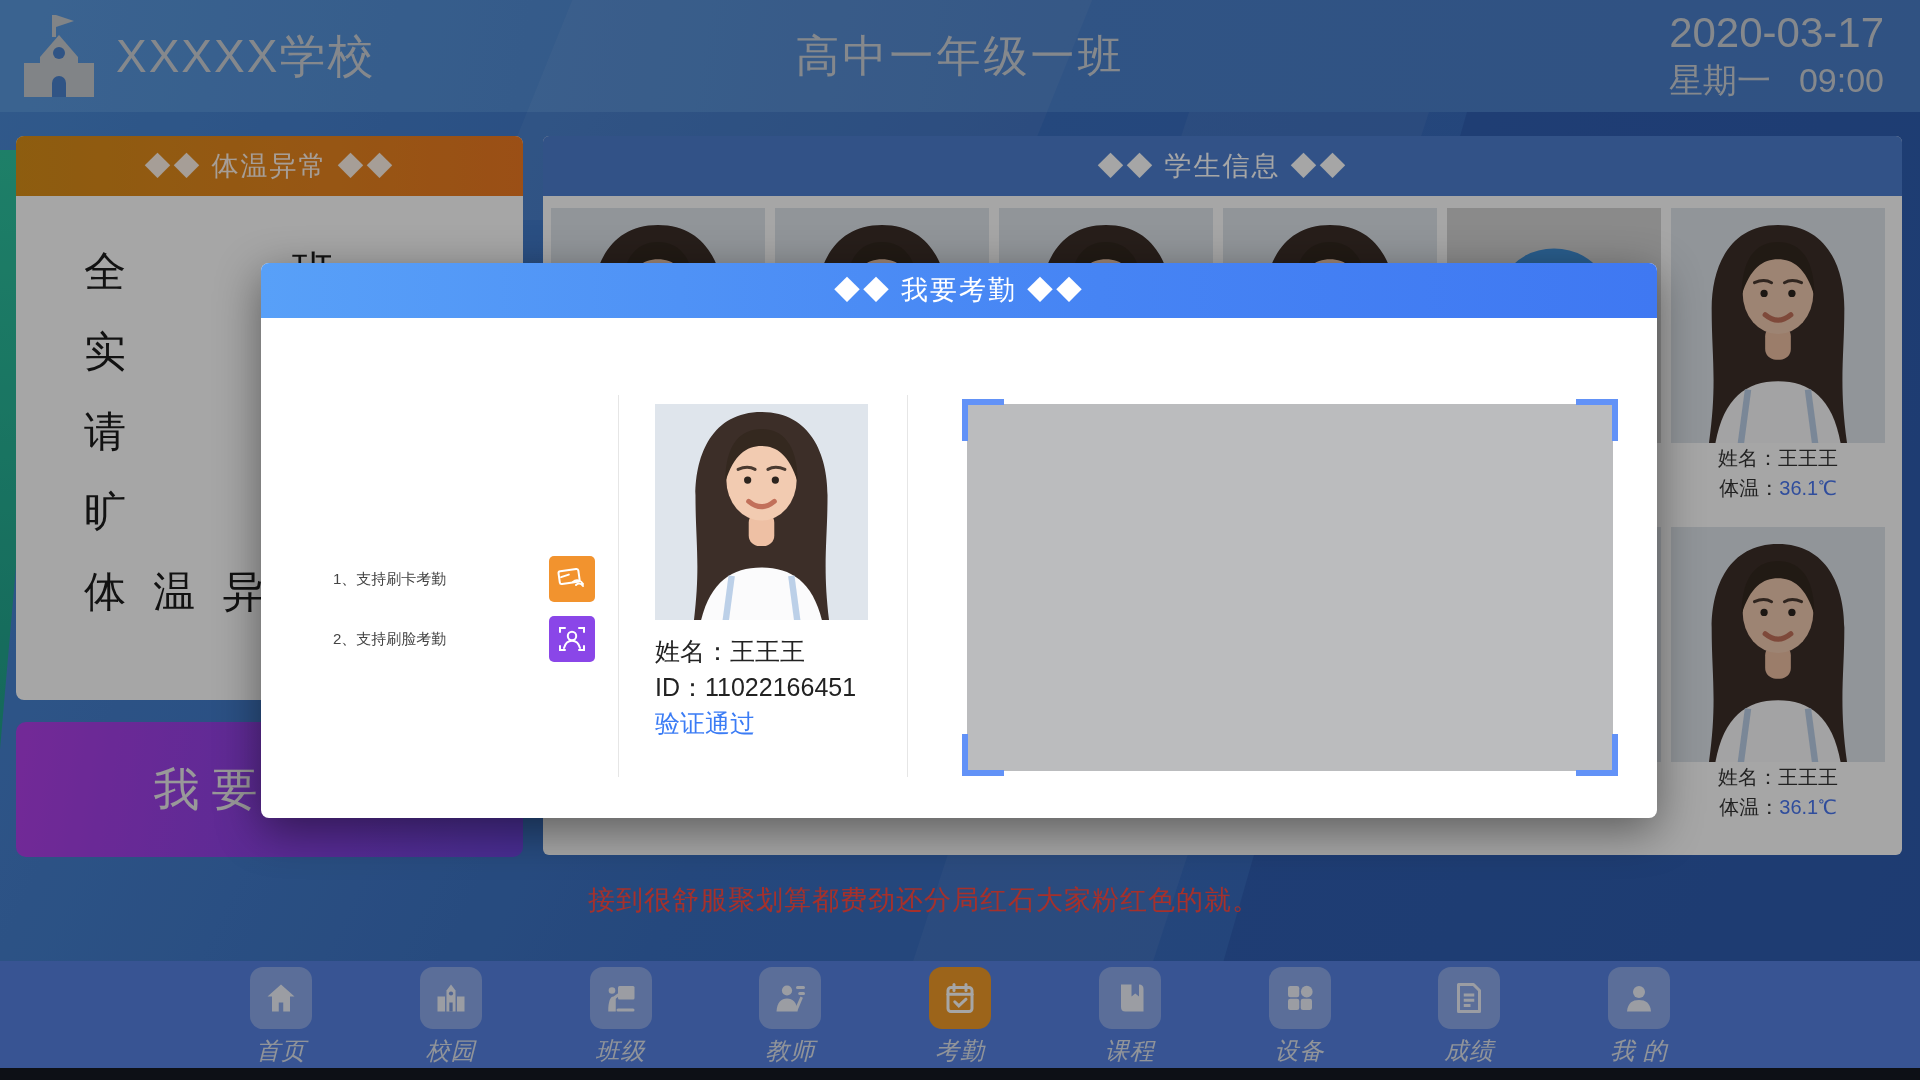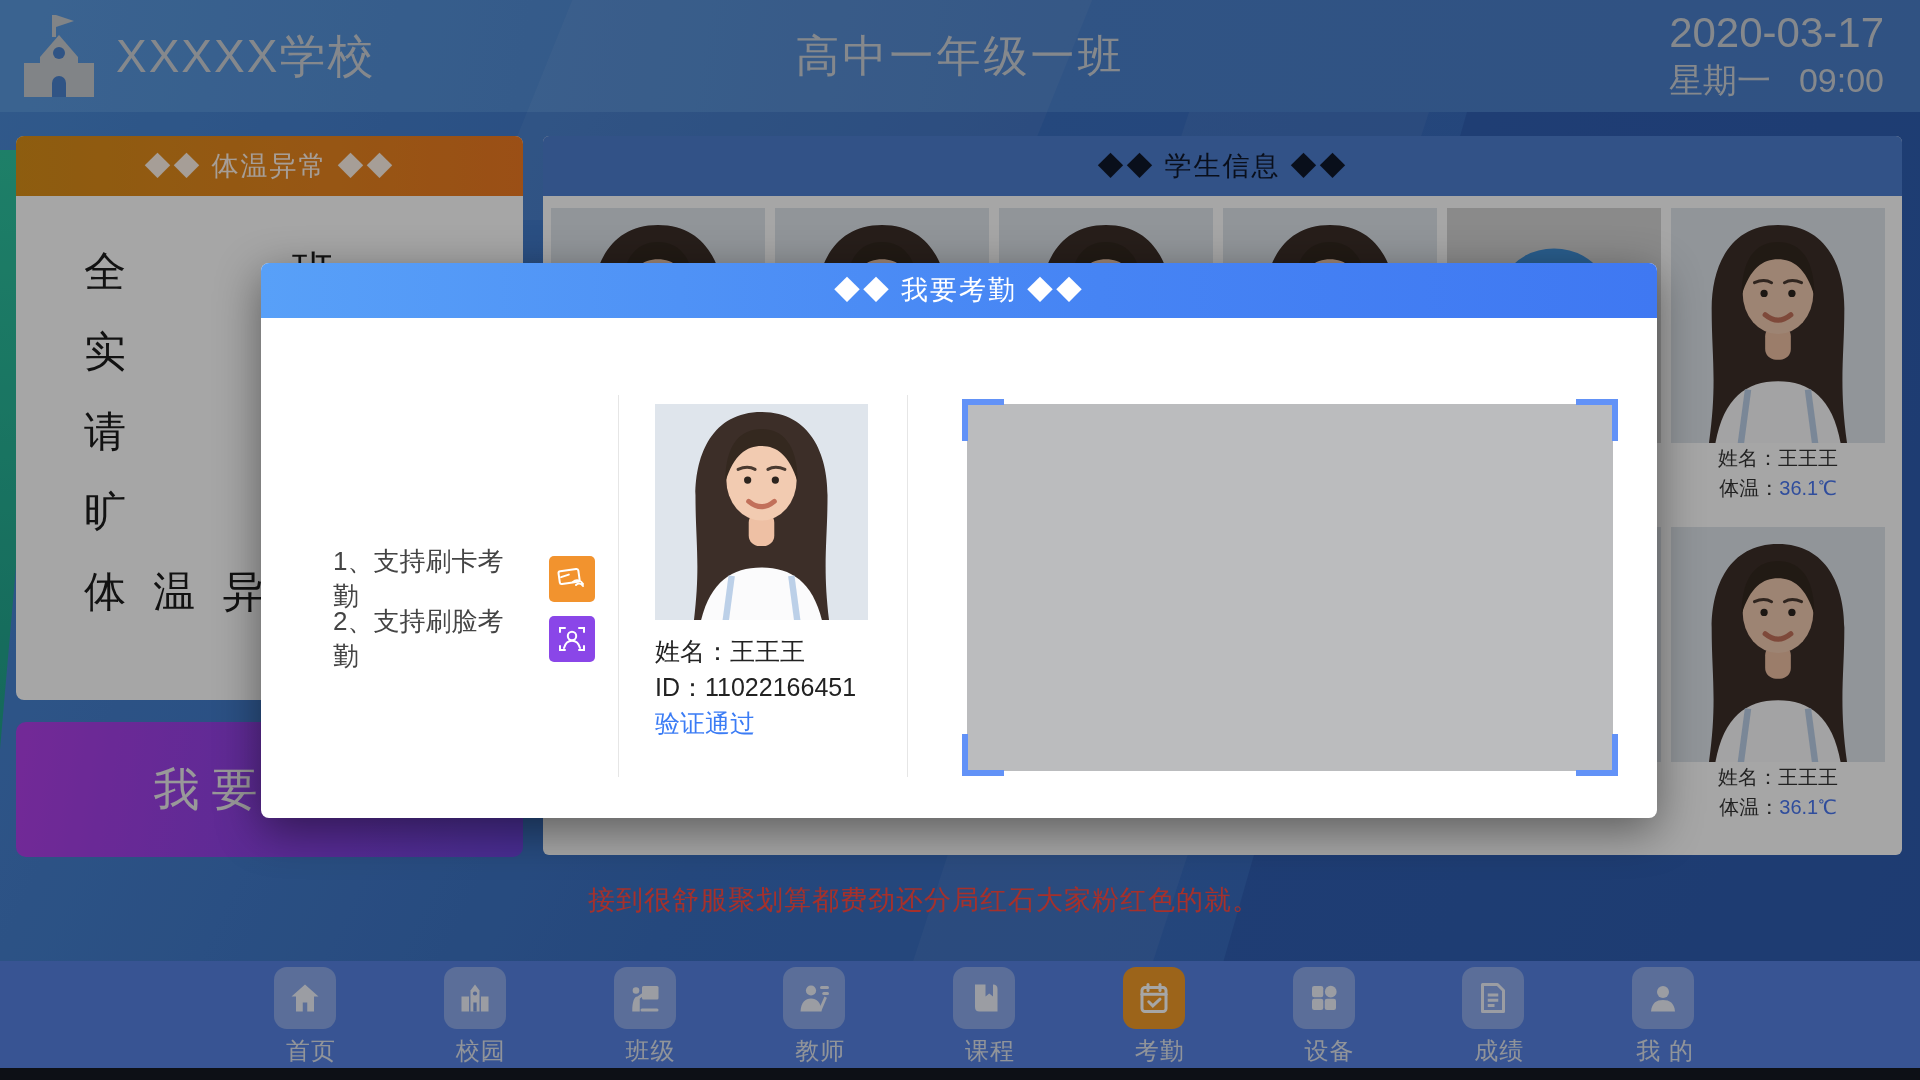--- a/index.html
+++ b/index.html
@@ -46,21 +46,21 @@
   
   .attend-btn { position:absolute; left:16px; top:722px; width:507px; height:135px;
     border-radius:10px; background:linear-gradient(100deg,#b13fe8 0%, #8a42e4 55%, #6f46e0 100%);
     color:#ececec; font-size:46px; letter-spacing:12px;
     display:flex; align-items:center; justify-content:center; border:none; cursor:pointer; }
 
   
   .stu-panel { position:absolute; left:543px; top:136px; width:1359px; height:719px;
     border-radius:6px; overflow:hidden; background:#ffffff; }
   .stu-head { height:60px; line-height:60px; text-align:center; background:#4d7ecf;
-    color:#0f172a; font-size:27px; letter-spacing:2px; }
+    color:#ffffff; font-size:27px; letter-spacing:2px; }
   .stu-grid { padding:12px 8px 0 8px; display:grid;
     grid-template-columns:repeat(6, 214px); column-gap:10px; row-gap:24px; }
   .stu-card { width:214px; }
   .stu-photo { width:214px; height:235px; background:#dfe5ec; overflow:hidden; }
   .stu-photo svg { width:100%; height:100%; display:block; }
   .stu-name, .stu-temp { text-align:center; font-size:20px; color:#333; line-height:30px; }
   .stu-temp .temp-val { color:#4a77f0; }
 
   
   .dim-overlay { position:absolute; inset:0; background:rgba(0,0,0,0.35); z-index:50; }
@@ -70,21 +70,21 @@
     background:#ffffff; border-radius:8px; z-index:100;
     box-shadow:0 12px 45px rgba(0,0,0,0.45); }
   .modal-head { height:55px; line-height:55px; border-radius:8px 8px 0 0; text-align:center;
     background:linear-gradient(90deg,#58a0f8 0%, #4684f4 60%, #3f78f2 100%);
     color:#ffffff; font-size:27px; letter-spacing:2px; }
   .modal-intro { position:absolute; left:62px; top:125px; width:306px;
     font-size:21px; line-height:40px; letter-spacing:0.5px; color:#3d3d3d;
     text-indent:2em; word-break:break-all; }
   .modal-items { position:absolute; left:72px; top:292px; }
   .modal-item { display:flex; align-items:center; margin-bottom:12px; height:48px; }
-  .modal-item .it-label { font-size:26px; color:#444; margin-right:20px; width:196px; }
+  .modal-item .it-label { font-size:15px; color:#444; margin-right:20px; width:196px; }
   .mi-icon { width:46px; height:46px; border-radius:5px; display:flex;
     align-items:center; justify-content:center; }
   .mi-icon svg { width:30px; height:30px; }
   .mi-card { background:#f2932e; }
   .mi-face { background:#8a46e8; }
   .v-div { position:absolute; top:132px; width:1px; height:382px; background:#e6e6e6; }
   .v-div.d1 { left:357px; }
   .v-div.d2 { left:646px; }
   .modal-photo { position:absolute; left:394px; top:141px; width:213px; height:216px;
     background:#dfe5ec; overflow:hidden; }
@@ -101,21 +101,21 @@
   .cc-br { right:-5px; bottom:-5px; border-right:6px solid #6292f7; border-bottom:6px solid #6292f7; }
 
   
   .marquee { position:absolute; left:588px; top:882px; font-size:27px; color:#ff4b42;
     letter-spacing:1px; z-index:10; }
 
   
   .navbar { position:absolute; left:0; top:961px; width:1920px; height:107px;
     background:#5782e2; display:flex; justify-content:space-between;
     padding:6px 226px 0 226px; z-index:10; }
-  .nav-item { display:flex; flex-direction:column; align-items:flex-end; cursor:pointer; width:110px; }
+  .nav-item { display:flex; flex-direction:column; align-items:center; cursor:pointer; width:110px;font-style:italic; }
   .nav-tile { width:62px; height:62px; border-radius:13px; background:rgba(255,255,255,0.32);
     display:flex; align-items:center; justify-content:center; }
   .nav-item.active .nav-tile { background:#f09a28; }
   .nav-tile svg { width:36px; height:36px; }
   .nav-label { margin-top:6px; font-size:24px; color:#dfe4ec; letter-spacing:1px; }
   .bottom-strip { position:absolute; left:0; top:1068px; width:1920px; height:12px;
     background:#141923; z-index:11; }
 </style>
 </head>
 <body>
@@ -394,45 +394,45 @@
             <circle cx="10" cy="7" r="3.4"></circle>
             <path d="M3 21 C3.4 14.8 6.2 12.4 10 12.4 C13.8 12.4 16.6 14.8 17 21Z"></path>
             <rect x="16" y="4" width="6" height="2" rx="1"></rect>
             <rect x="17.5" y="8" width="4.5" height="2" rx="1"></rect>
             <path d="M15 20 L19 11 L20.6 11.8 L16.8 20.8Z"></path>
           </g>
         </svg>
     </span>
     <span class="nav-label">教师</span>
   </div>
-  <div class="nav-item">
-    <span class="nav-tile">
-      <svg viewBox="0 0 24 24">
-          <path d="M6 3 H13 V11 L15.5 9 L18 11 V3 Q21 3 21 6 V21 H9 Q6 21 6 18 Z M18 3 H13" fill="#eef2fa"></path>
-        </svg>
-    </span>
-    <span class="nav-label">课程</span>
-  </div>
   <div class="nav-item active">
     <span class="nav-tile">
       <svg viewBox="0 0 24 24">
           <g fill="none" stroke="#ffffff" stroke-width="2" stroke-linecap="round">
             <rect x="4" y="5" width="16" height="16" rx="2"></rect>
             <line x1="8" y1="3" x2="8" y2="7"></line>
             <line x1="16" y1="3" x2="16" y2="7"></line>
             <line x1="4" y1="9.5" x2="20" y2="9.5"></line>
             <path d="M8.5 14.5 L11.2 17.2 L16 12.8"></path>
           </g>
         </svg>
     </span>
     <span class="nav-label">考勤</span>
   </div>
   <div class="nav-item">
     <span class="nav-tile">
       <svg viewBox="0 0 24 24">
+          <path d="M6 3 H13 V11 L15.5 9 L18 11 V3 Q21 3 21 6 V21 H9 Q6 21 6 18 Z M18 3 H13" fill="#eef2fa"></path>
+        </svg>
+    </span>
+    <span class="nav-label">课程</span>
+  </div>
+  <div class="nav-item">
+    <span class="nav-tile">
+      <svg viewBox="0 0 24 24">
           <g fill="#eef2fa">
             <rect x="4" y="4" width="7.5" height="7.5" rx="1.5"></rect>
             <circle cx="16.5" cy="7.75" r="3.9"></circle>
             <rect x="4" y="12.5" width="7.5" height="7.5" rx="1.5"></rect>
             <rect x="12.5" y="12.5" width="7.5" height="7.5" rx="1.5"></rect>
           </g>
         </svg>
     </span>
     <span class="nav-label">设备</span>
   </div>

